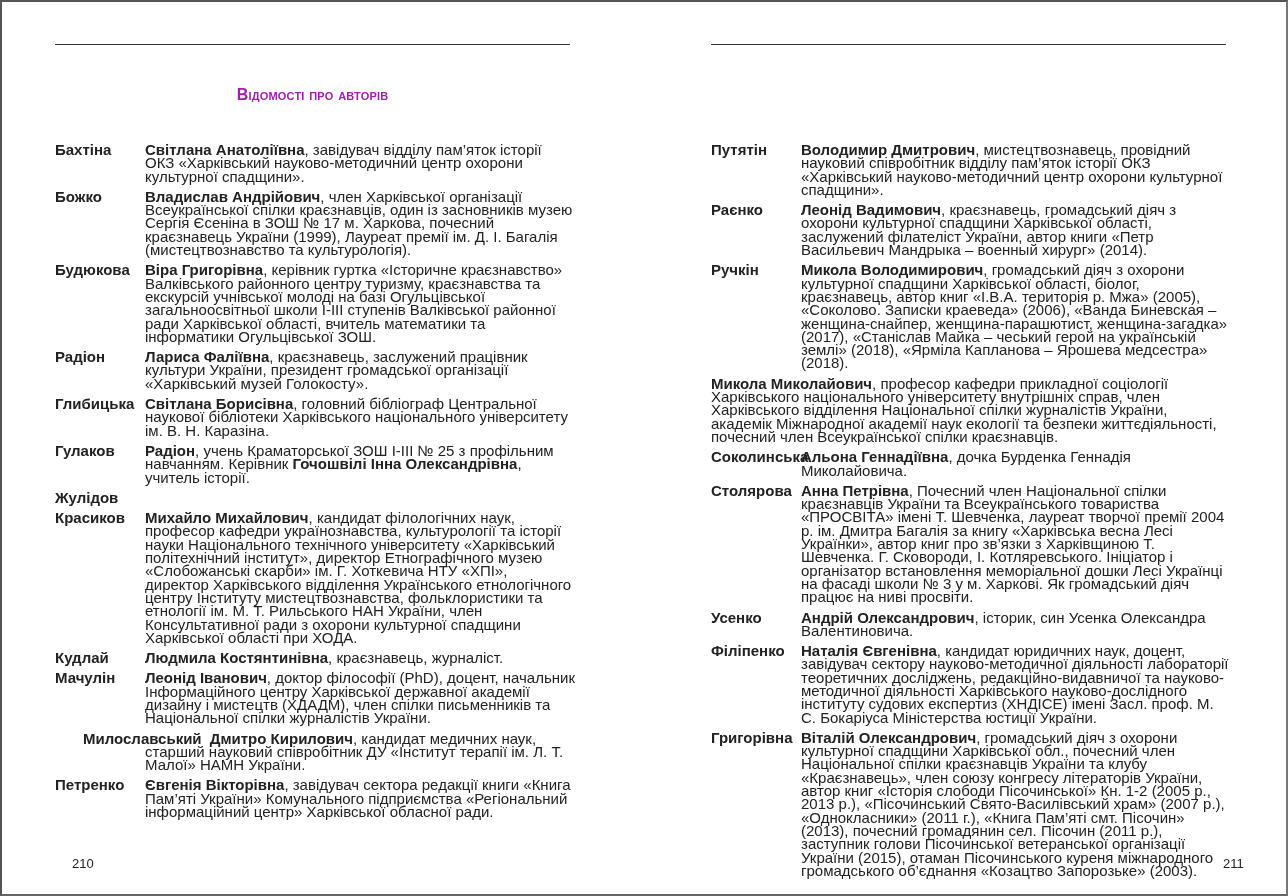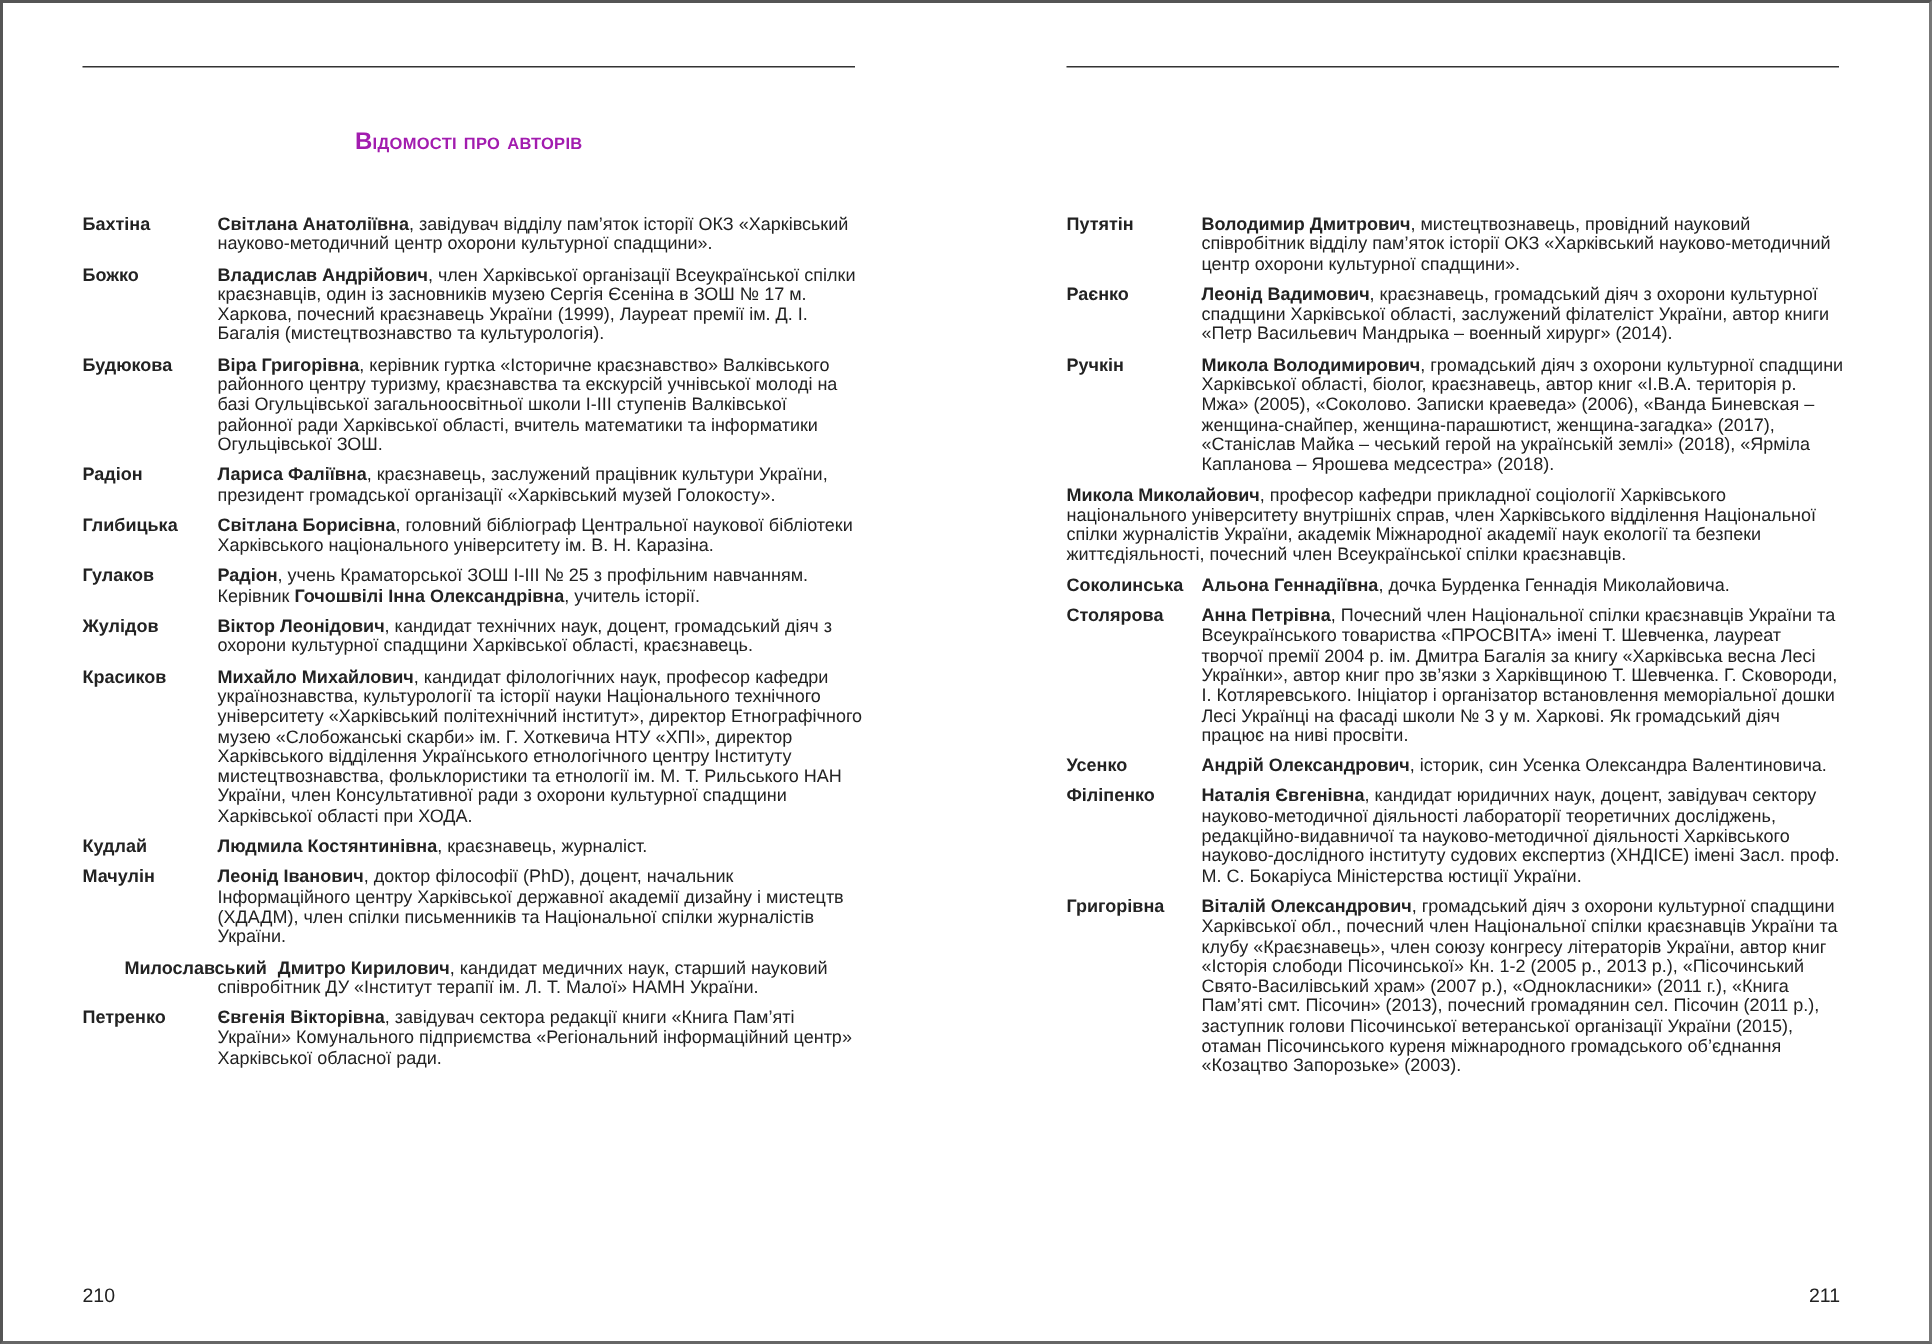--- a/index.html
+++ b/index.html
@@ -13,30 +13,30 @@
       border-right: 2px solid #777777; border-bottom: 2px solid #666666;
       box-sizing: content-box;
     }
     .rule { position: absolute; top: 44px; height: 1px; background: #333333; width: 515px; }
     .rule.left { left: 55px; }
     .rule.right { left: 711px; }
     .title {
       position: absolute; left: 55px; width: 515px; top: 86px; text-align: center;
       font-weight: bold; font-size: 16px; font-variant: small-caps; letter-spacing: 0.2px; color: #a21caf;
     }
-    .col { position: absolute; width: 520px; font-size: 12px; line-height: 13.3px; }
+    .col { position: absolute; width: 520px; font-size: 15px; line-height: 13.3px; }
     .col.left { left: 55px; top: 143px; }
     .col.right { left: 711px; top: 143px; }
     .entry { display: flex; margin-bottom: 7px; }
     .surname { width: 90px; flex: 0 0 90px; font-weight: bold; white-space: nowrap; }
     .body { flex: 1; }
     .body b { font-weight: bold; }
     .entry.wide .surname { width: auto; flex: 0 0 auto; margin-right: 4px; padding-left: 28px; }
     .entry.wide { display: block; padding-left: 90px; text-indent: -90px; }
-    .pagenum { position: absolute; top: 856px; font-size: 13px; color: #222; }
+    .pagenum { position: absolute; top: 856px; font-size: 13px; color: #222; margin-left: 17px; }
     .pagenum.left { left: 55px; }
     .pagenum.right { left: 1206px; }
   </style>
 </head>
 <body>
 
 <div class="frame"></div>
 
 <div class="rule left"></div>
 <div class="rule right"></div>
@@ -63,21 +63,20 @@
     <div class="entry">
       <span class="surname">Глибицька</span>
       <span class="body"><b>Світлана Борисівна</b><span>, головний бібліограф Центральної наукової бібліотеки Харківського національного університету ім. В. Н. Каразіна.</span></span>
     </div>
     <div class="entry">
       <span class="surname">Гулаков</span>
       <span class="body"><b>Радіон</b><span>, учень Краматорської ЗОШ І-ІІІ № 25 з профільним навчанням. Керівник </span><b>Гочошвілі Інна Олександрівна</b><span>, учитель історії.</span></span>
     </div>
     <div class="entry">
       <span class="surname">Жулідов</span>
-      <span class="body"><b>Віктор Леонідович</b><span>, кандидат технічних наук, доцент, громадський діяч з охорони культурної спадщини Харківської області, краєзнавець.</span></span>
     </div>
     <div class="entry">
       <span class="surname">Красиков</span>
       <span class="body"><b>Михайло Михайлович</b><span>, кандидат філологічних наук, професор кафедри українознавства, культурології та історії науки Національного технічного університету «Харківський політехнічний інститут», директор Етнографічного музею «Слобожанські скарби» ім. Г. Хоткевича НТУ «ХПІ», директор Харківського відділення Українського етнологічного центру Інституту мистецтвознавства, фольклористики та етнології ім. М. Т. Рильського НАН України, член Консультативної ради з охорони культурної спадщини Харківської області при ХОДА.</span></span>
     </div>
     <div class="entry">
       <span class="surname">Кудлай</span>
       <span class="body"><b>Людмила Костянтинівна</b><span>, краєзнавець, журналіст.</span></span>
     </div>
     <div class="entry">

